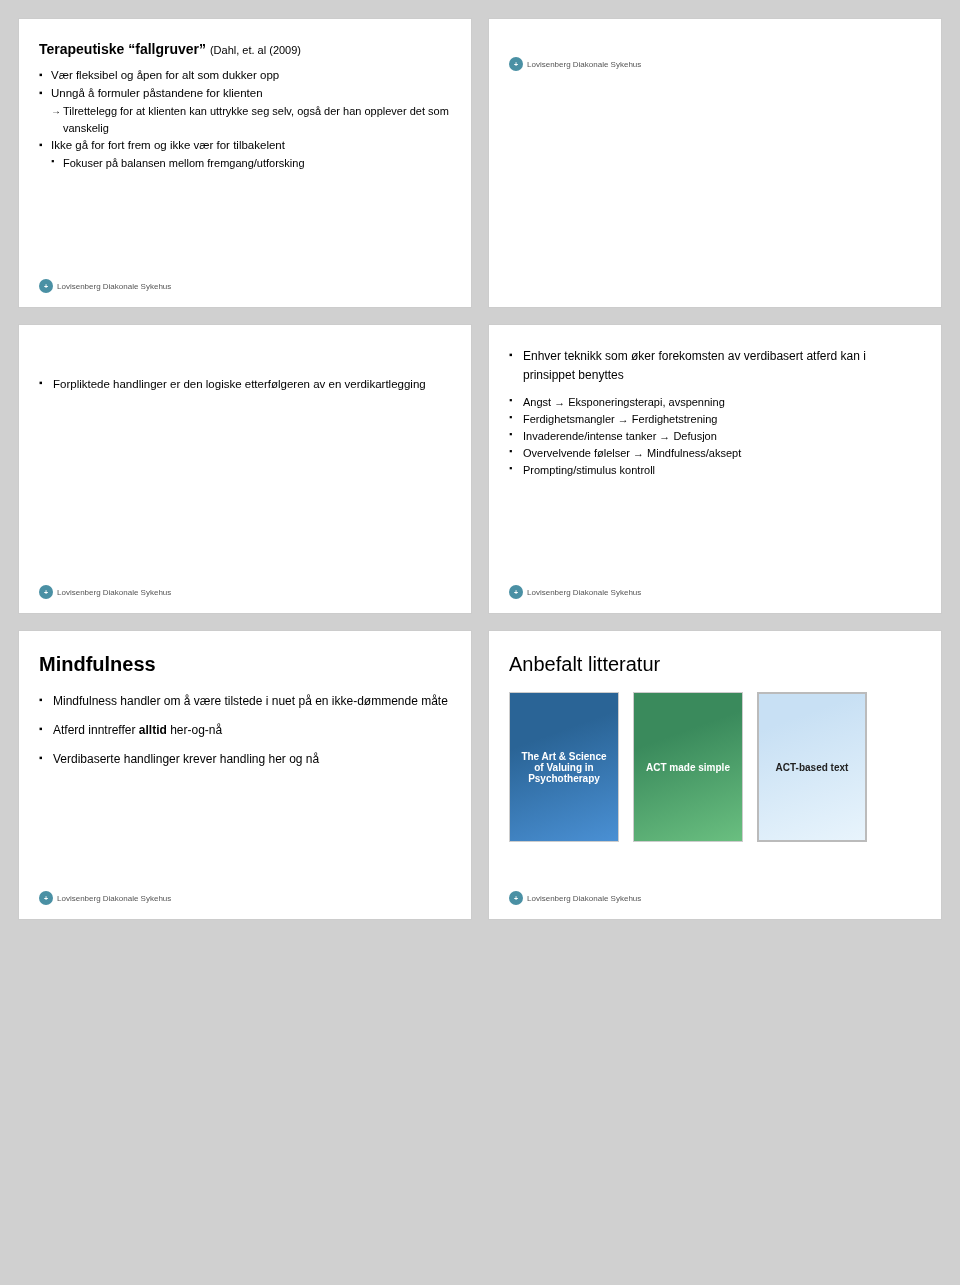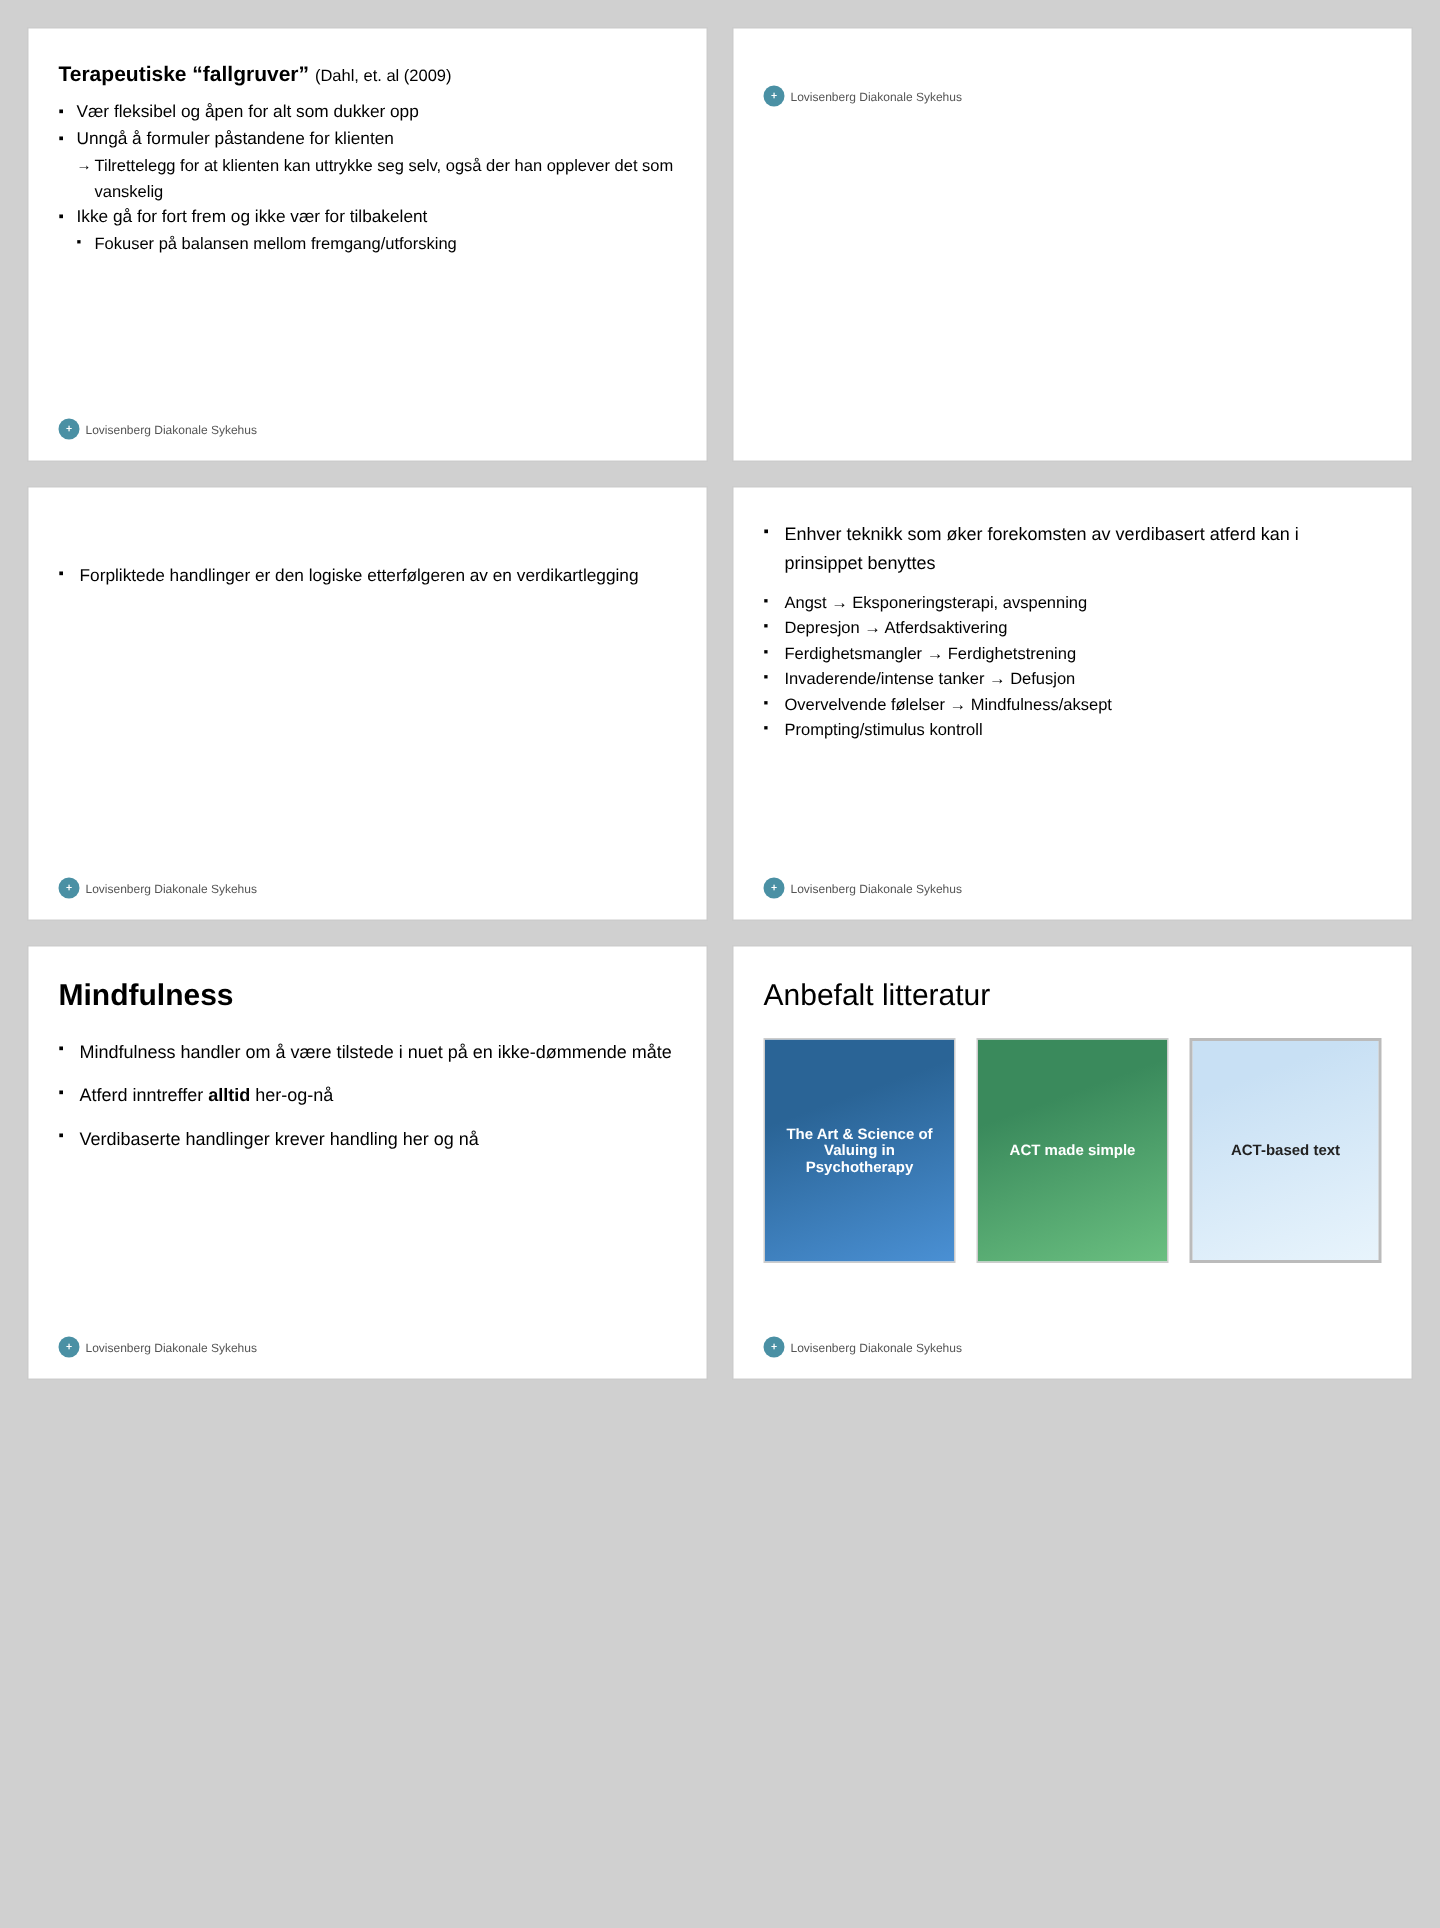--- a/index.html
+++ b/index.html
@@ -200,21 +200,21 @@
       font-weight: normal;
       margin-bottom: 16px;
     }
     .books-row {
       display: flex;
       gap: 14px;
       align-items: flex-start;
       margin-top: 10px;
     }
     .book-cover {
-      width: 128px;
+      width: 110px;
       height: 150px;
       border: 1px solid #ccc;
       display: flex;
       align-items: center;
       justify-content: center;
       font-size: 10px;
       text-align: center;
       font-weight: bold;
       padding: 6px;
       position: relative;
@@ -277,21 +277,20 @@
     </div>
   </div>
 
   <div class="slide slide-4">
     <div class="slide-content">
       <div class="main-bullet">
         Enhver teknikk som øker forekomsten av verdibasert atferd kan i prinsippet benyttes
       </div>
       <ul>
         <li>Angst → Eksponeringsterapi, avspenning</li>
-        <li>Depresjon → Atferdsaktivering</li>
         <li>Ferdighetsmangler → Ferdighetstrening</li>
         <li>Invaderende/intense tanker → Defusjon</li>
         <li>Overvelvende følelser → Mindfulness/aksept</li>
         <li>Prompting/stimulus kontroll</li>
       </ul>
     </div>
     <div class="slide-footer">
       <span class="footer-logo">+</span>
       <span>Lovisenberg Diakonale Sykehus</span>
     </div>

